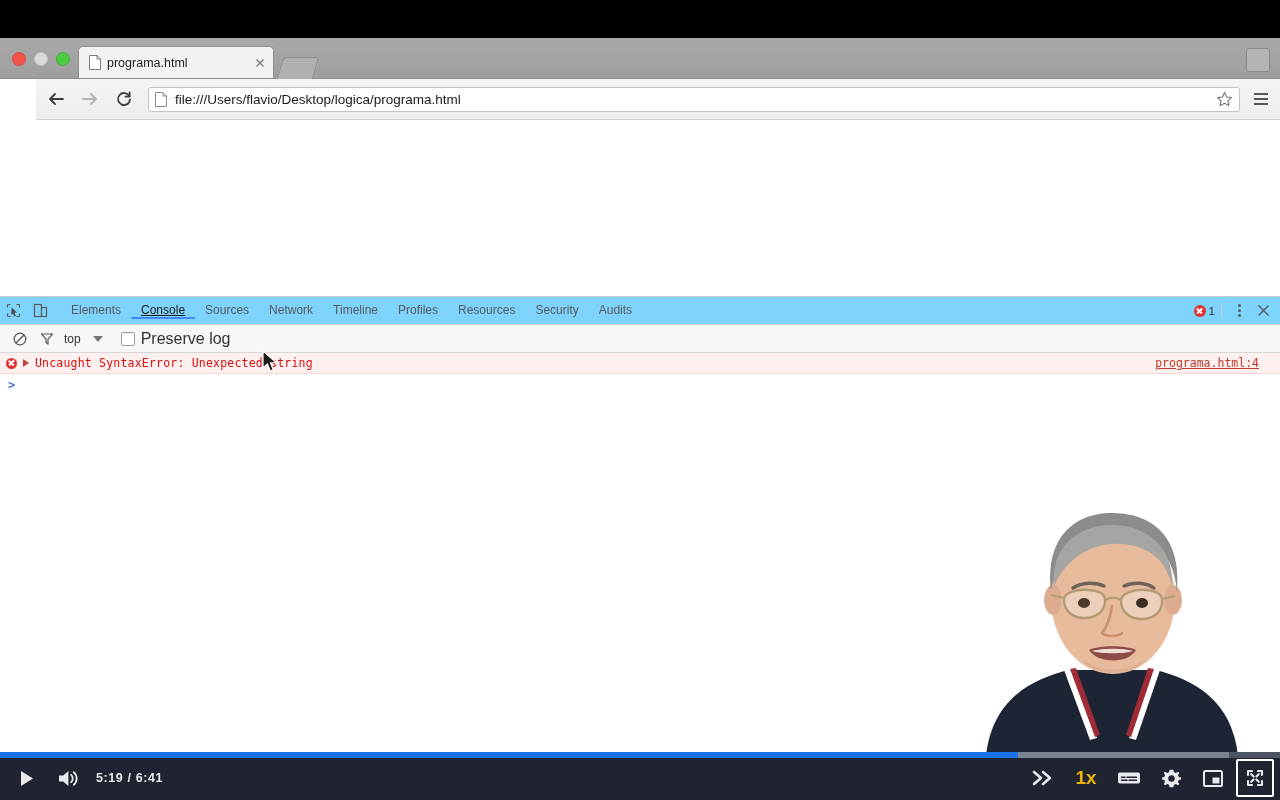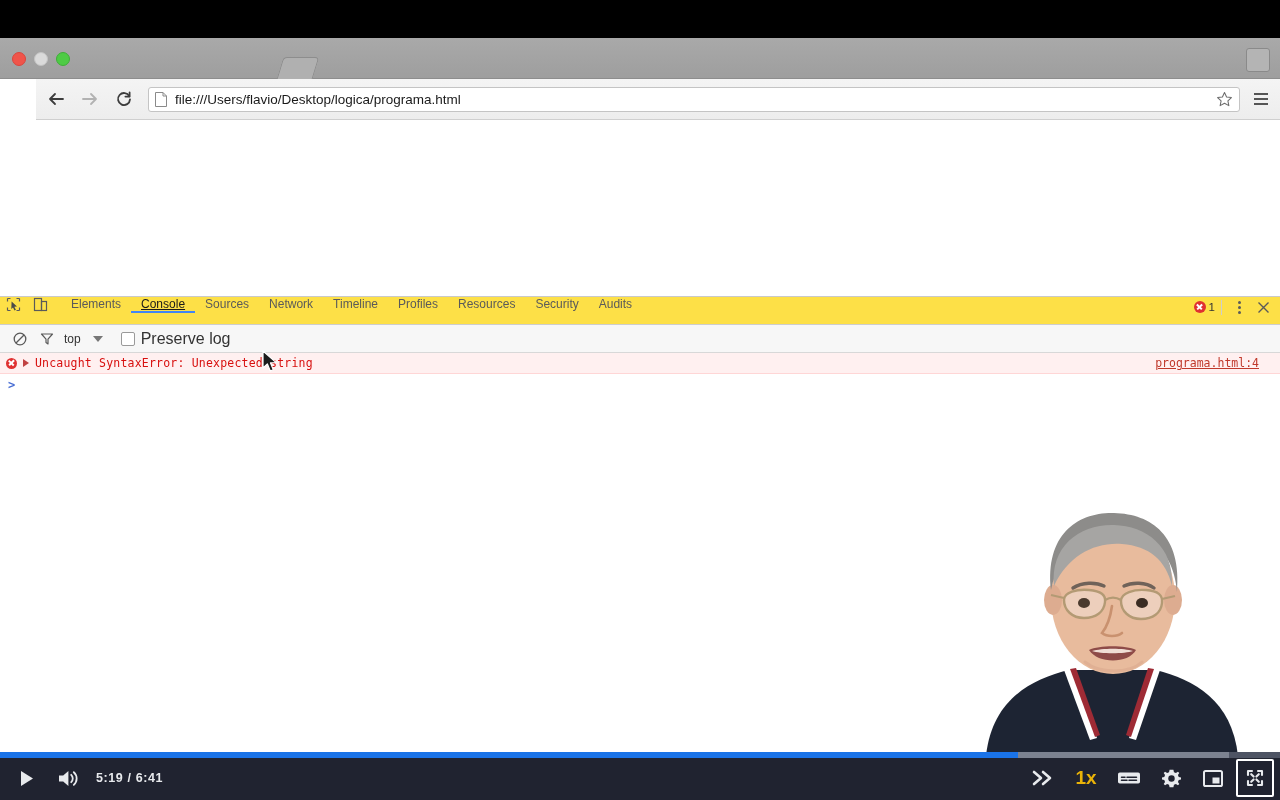--- a/index.html
+++ b/index.html
@@ -177,24 +177,24 @@
   
   #devtools {
     border-top: 1px solid #c9c9c9;
     background: #fff;
     height: 460px;
     position: relative;
   }
   #dt-tabbar {
     position: relative;
     height: 27px;
-    background: #fde047;
+    background: #7dd3fc;
     border-bottom: 1px solid #cdcdcd;
     display: flex;
-    align-items: flex-start;
+    align-items: center;
   }
   .dt-icon-btn {
     width: 27px;
     display: flex;
     align-items: center;
     justify-content: center;
     flex: none;
   }
   .dt-sep {
     width: 1px;
@@ -464,20 +464,30 @@
 
   <div id="browser-window">
 
     <div id="tabstrip">
       <div class="traffic-lights">
         <span class="tl close"></span>
         <span class="tl min"></span>
         <span class="tl max"></span>
       </div>
 
+      <div id="tab">
+        <svg class="page-icon" viewBox="0 0 12 15">
+          <path d="M0.5 0.5 H8 L11.5 4 V14.5 H0.5 Z" fill="#fff" stroke="#7a7a7a"></path>
+          <path d="M8 0.5 V4 H11.5" fill="none" stroke="#7a7a7a"></path>
+        </svg>
+        <span class="tab-title">programa.html</span>
+        <svg class="tab-close" viewBox="0 0 14 14">
+          <path d="M3.5 3.5 L10.5 10.5 M10.5 3.5 L3.5 10.5" stroke="#555" stroke-width="1.3"></path>
+        </svg>
+      </div>
 
       <div id="tab-new"></div>
       <div id="window-user-icon"></div>
     </div>
 
     <div id="omnibox-row">
       <div class="nav-btn">
         <svg width="18" height="18" viewBox="0 0 18 18">
           <path d="M16 9 H3 M8 4 L3 9 L8 14" fill="none" stroke="#3c3c3c" stroke-width="1.8" stroke-linecap="round" stroke-linejoin="round"></path>
         </svg>

